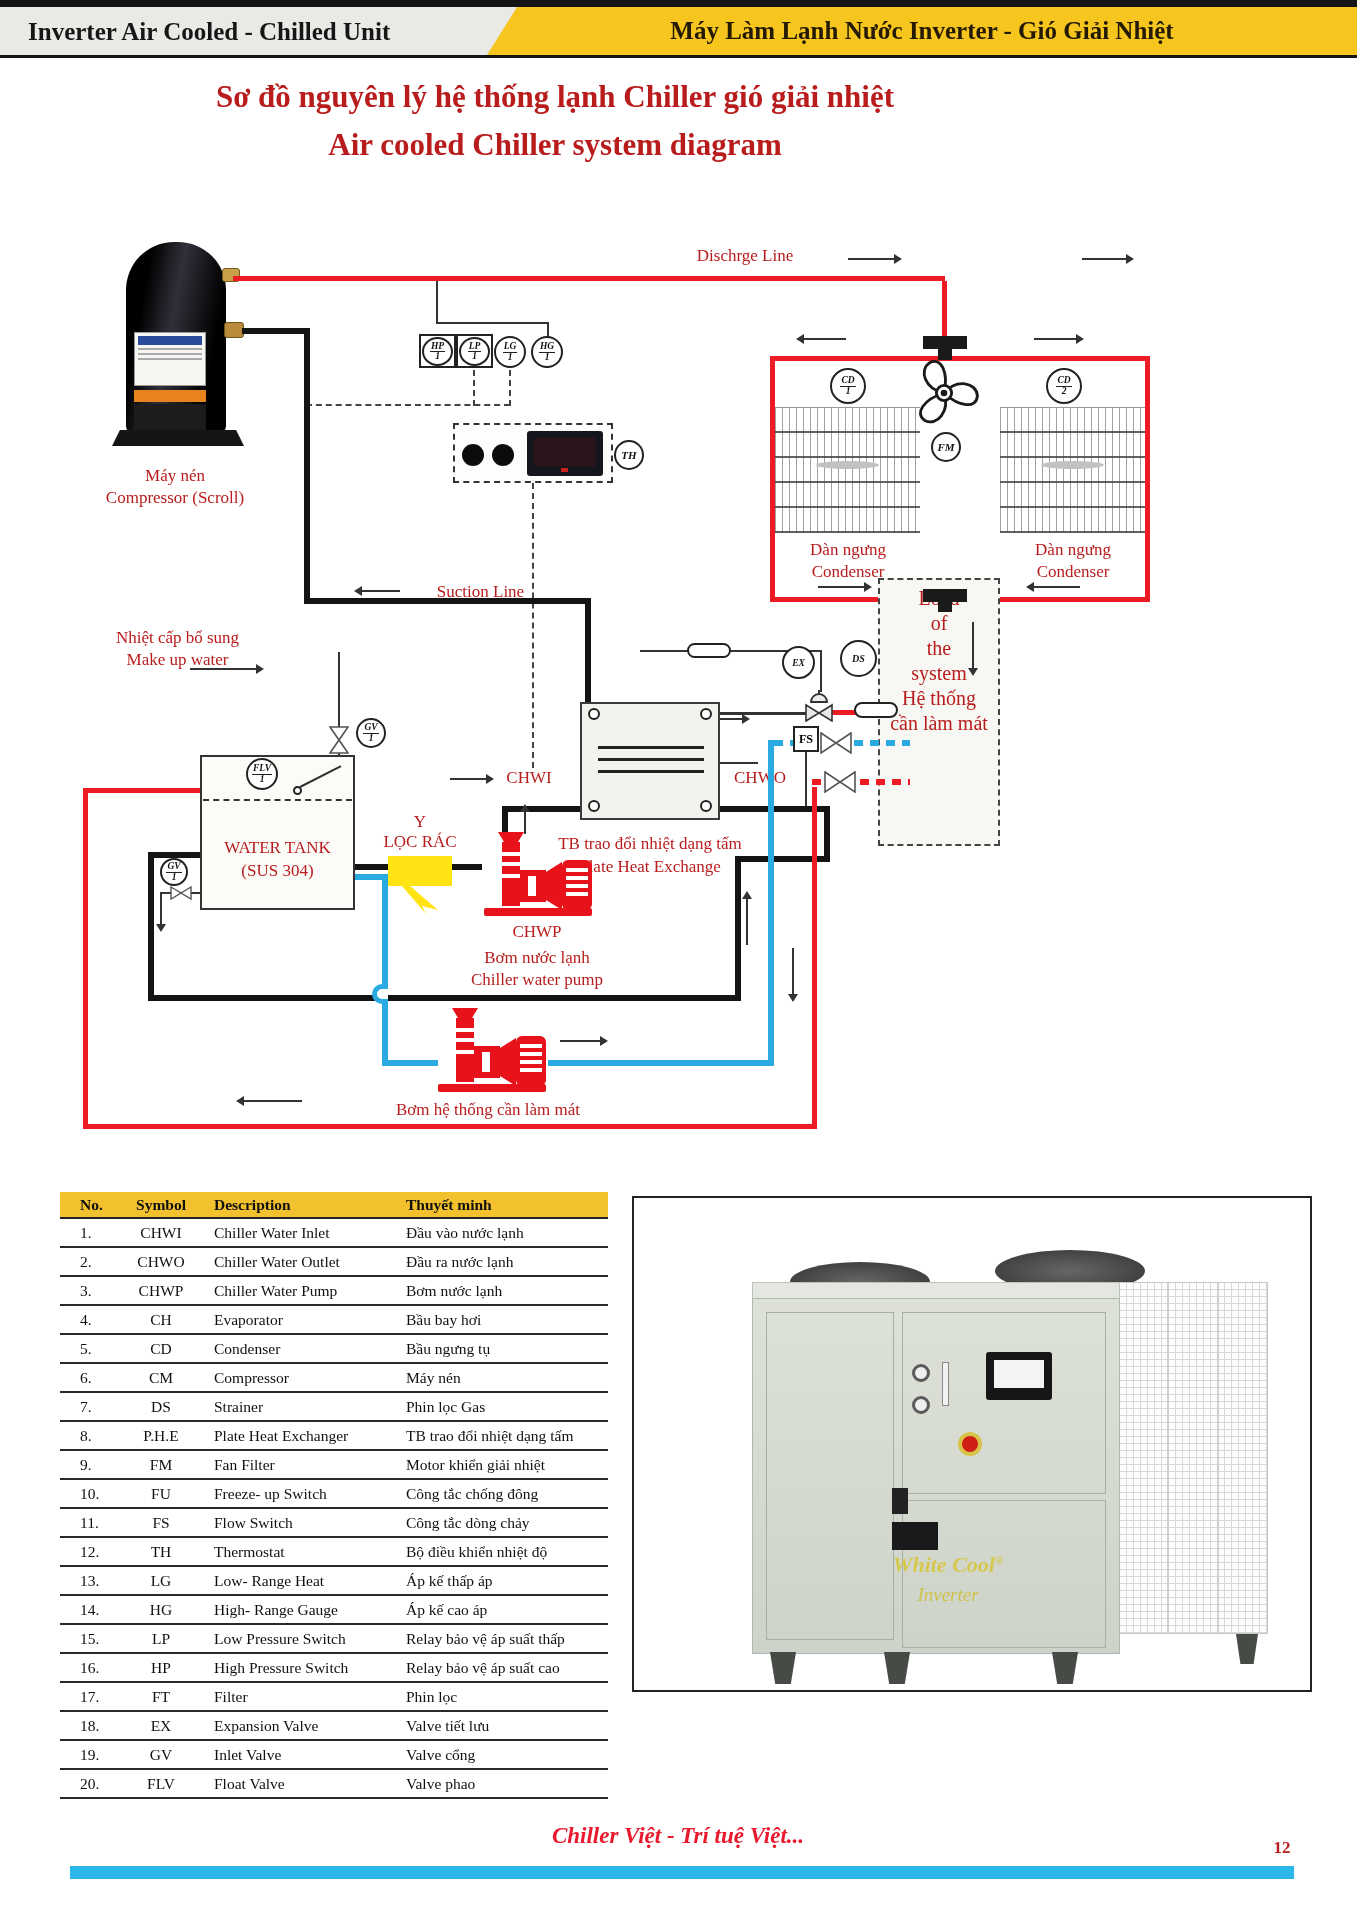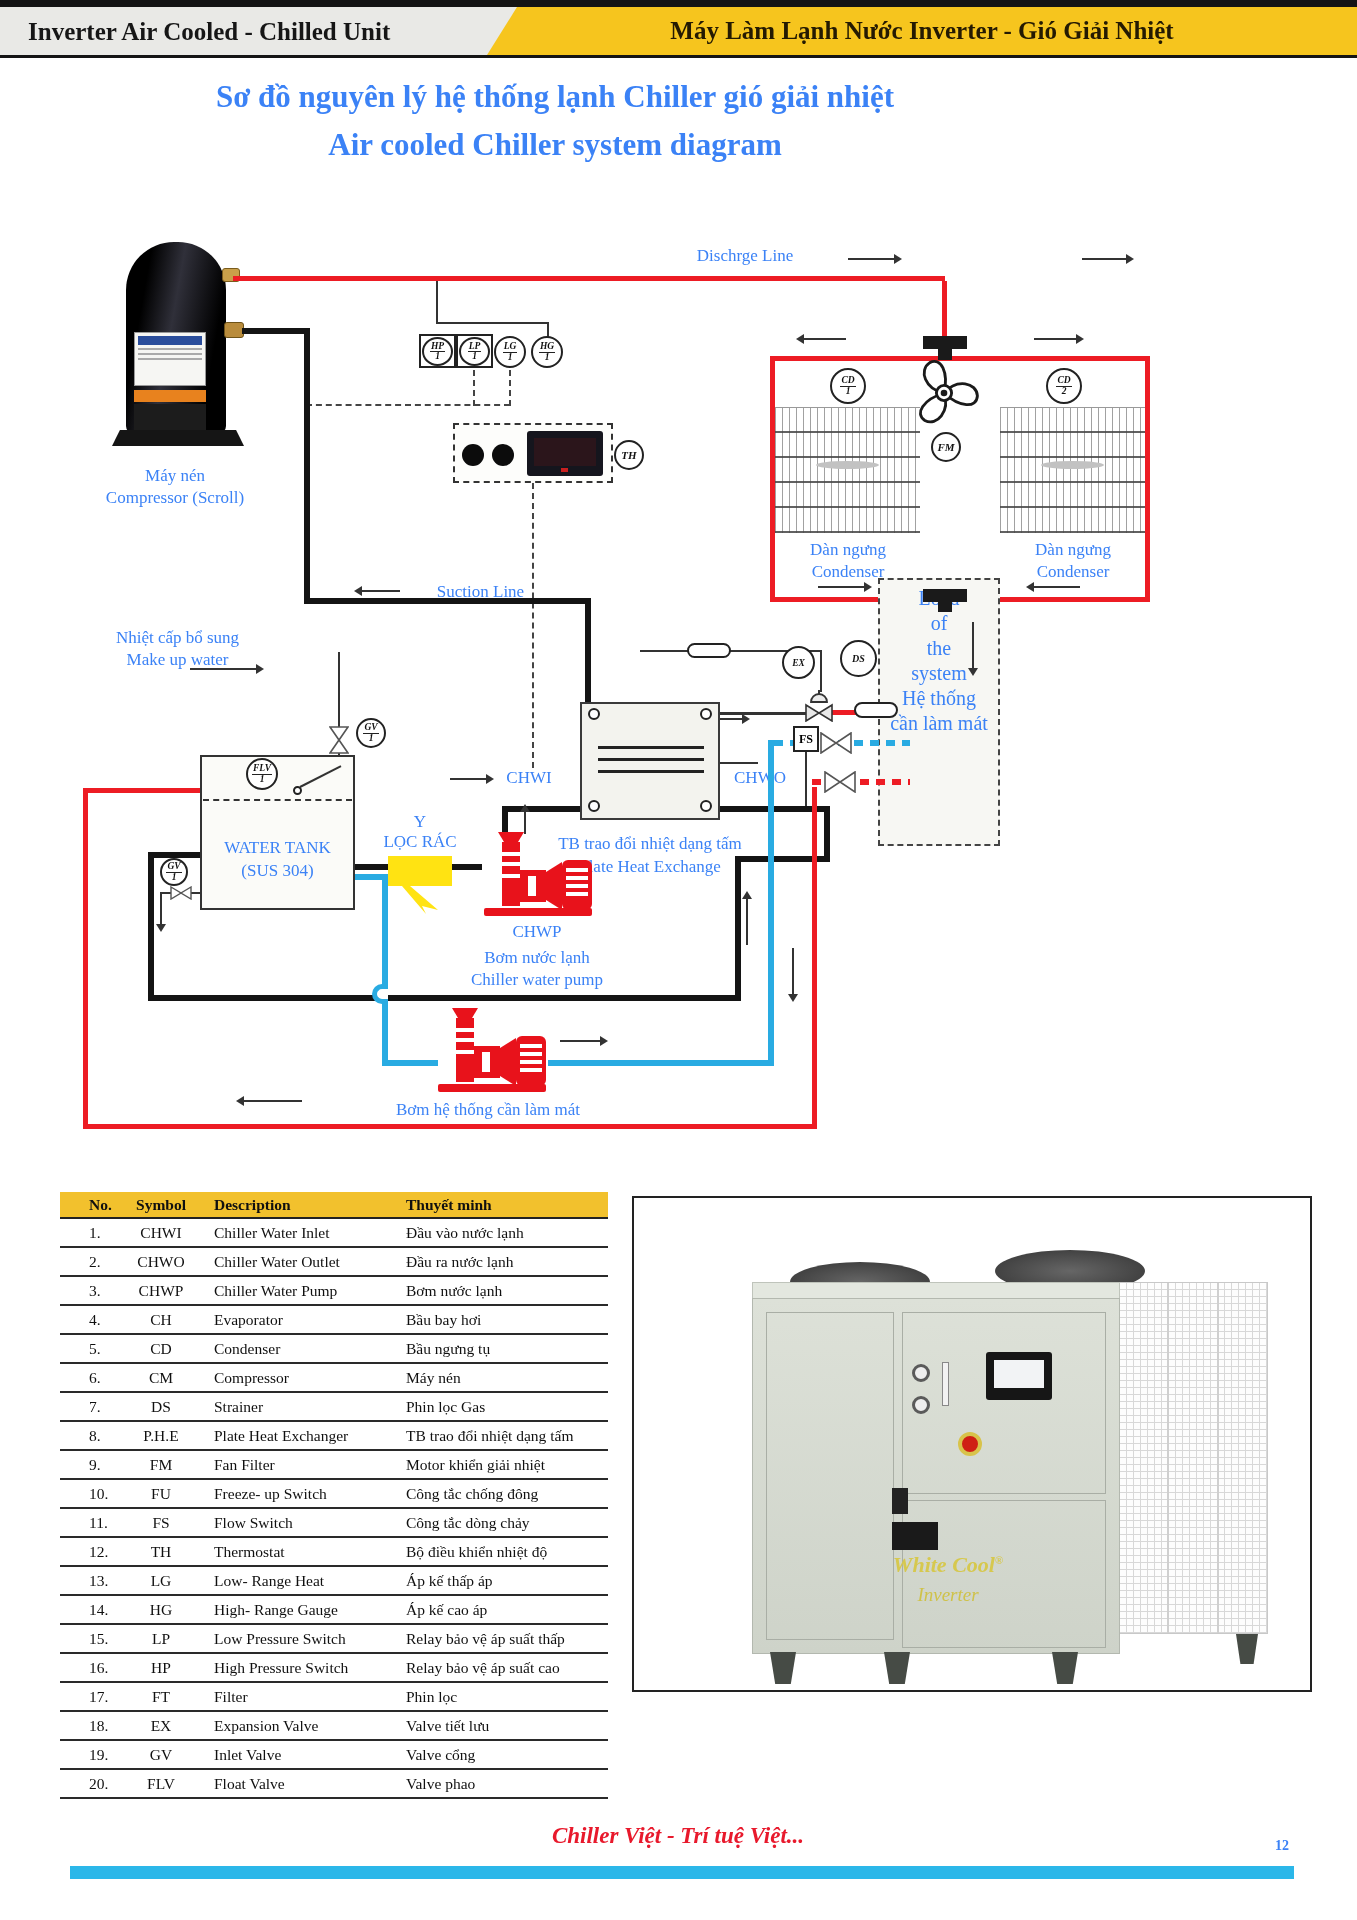--- a/index.html
+++ b/index.html
@@ -7,21 +7,21 @@
   .page{position:relative;width:1357px;height:1920px;background:#fff;margin:0 auto;overflow:hidden;font-family:"Liberation Serif",serif}
   .ln{position:absolute}
   .red{background:#ED1C24}
   .blk{background:#141414}
   .thin{background:#333}
   .blu{background:#29ABE2}
   .dshv{position:absolute;border-left:2px dashed #444}
   .dshh{position:absolute;border-top:2px dashed #444}
   .dotb{position:absolute;background:repeating-linear-gradient(90deg,#29ABE2 0 9px,transparent 9px 16px)}
   .dotr{position:absolute;background:repeating-linear-gradient(90deg,#ED1C24 0 9px,transparent 9px 16px)}
-  .lbl{position:absolute;text-align:center;font-size:17px;color:#3b82f6;line-height:1.2;white-space:nowrap}
+  .lbl{position:absolute;text-align:center;font-size:17px;color:#b91c1c;line-height:1.2;white-space:nowrap}
   .inst{position:absolute;border:2px solid #222;border-radius:50%;background:#fff;display:flex;flex-direction:column;align-items:center;justify-content:center;font:italic bold 9.5px "Liberation Serif",serif;z-index:6;color:#111}
   .inst .tg{border-bottom:1.3px solid #222;padding:0 1px;line-height:1.15}
   .inst .nm{line-height:1.05}
   .inst1{position:absolute;border:2px solid #222;border-radius:50%;background:#fff;display:flex;align-items:center;justify-content:center;font:italic bold 11px "Liberation Serif",serif;z-index:6;color:#111}
   .ar{position:absolute;background:#333;height:2px;z-index:4}
   .ar.r::after{content:'';position:absolute;right:-2px;top:-4.5px;border:5px solid transparent;border-left:8px solid #333;border-right:none}
   .ar.l::before{content:'';position:absolute;left:-2px;top:-4.5px;border:5px solid transparent;border-right:8px solid #333;border-left:none}
   .arv{position:absolute;background:#333;width:2px;z-index:4}
   .arv.d::after{content:'';position:absolute;bottom:-2px;left:-4.5px;border:5px solid transparent;border-top:8px solid #333;border-bottom:none}
   .arv.u::before{content:'';position:absolute;top:-2px;left:-4.5px;border:5px solid transparent;border-bottom:8px solid #333;border-top:none}
@@ -29,21 +29,21 @@
   .tee{position:absolute;background:#1a1a1a;z-index:7}
   .coil{position:absolute;border-top:1px solid #999;background:
      repeating-linear-gradient(0deg, rgba(70,70,70,.85) 0 2px, transparent 2px 25px),
      repeating-linear-gradient(90deg, rgba(130,130,130,.75) 0 1px, transparent 1px 7px);}
   .coil::after{content:'';position:absolute;left:28%;top:42%;width:44%;height:8px;background:#c2c2c2;border-radius:50%;}
   .port{position:absolute;width:12px;height:12px;border:2px solid #222;border-radius:50%;background:#fff;z-index:6}
   
   .ttable{position:absolute;left:60px;top:1192px;width:548px;font-size:15.5px;color:#101010}
   .thead{display:grid;grid-template-columns:52px 98px 186px 1fr;background:#F2C12D;font-weight:bold;height:27px;align-items:center;border-bottom:2.5px solid #222}
   .trow{display:grid;grid-template-columns:52px 98px 186px 1fr;height:29px;align-items:center;border-bottom:2.5px solid #2a2a2a}
-  .tc.c0,.hc.c0{padding-left:29px}
+  .tc.c0,.hc.c0{padding-left:20px}
   .tc.c1,.hc.c1{text-align:center}
   .tc.c2,.hc.c2{padding-left:4px}
   .tc.c3,.hc.c3{padding-left:10px}
   .hc.c1{text-align:center}
 </style>
 </head>
 <body>
 
 <div class="page">
 
@@ -489,16 +489,16 @@
   <div class="ln" style="left:892px;top:1488px;width:16px;height:26px;background:#222"></div>
   <div class="ln" style="left:892px;top:1522px;width:46px;height:28px;background:#1a1a1a"></div>
   <div class="lbl" style="left:858px;top:1552px;width:180px;font-weight:bold;font-style:italic;font-size:22px;color:#d6c84e"><span>White Cool</span><sup style="font-size:11px">®</sup></div>
   <div class="lbl" style="left:883px;top:1584px;width:130px;font-style:italic;font-size:19px;color:#cfc24a">Inverter</div>
   <div class="ln" style="left:770px;top:1652px;width:26px;height:32px;background:#464b45;clip-path:polygon(0 0,100% 0,80% 100%,20% 100%)"></div>
   <div class="ln" style="left:884px;top:1652px;width:26px;height:32px;background:#464b45;clip-path:polygon(0 0,100% 0,80% 100%,20% 100%)"></div>
   <div class="ln" style="left:1052px;top:1652px;width:26px;height:32px;background:#464b45;clip-path:polygon(0 0,100% 0,80% 100%,20% 100%)"></div>
   <div class="ln" style="left:1236px;top:1634px;width:22px;height:30px;background:#464b45;clip-path:polygon(0 0,100% 0,80% 100%,20% 100%)"></div>
 
   <div class="lbl" style="left:398px;top:1822px;width:560px;font-size:23px;font-weight:bold;font-style:italic;color:#e8192c">Chiller Việt - Trí tuệ Việt...</div>
-  <div class="lbl" style="left:1262px;top:1838px;width:40px;font-size:14px;font-weight:bold">12</div>
+  <div class="lbl" style="left:1262px;top:1838px;width:40px;font-size:17px;font-weight:bold">12</div>
   <div class="ln" style="left:70px;top:1866px;width:1224px;height:13px;background:#2BB7E9"></div>
 
 </div>
 
 </body></html>

